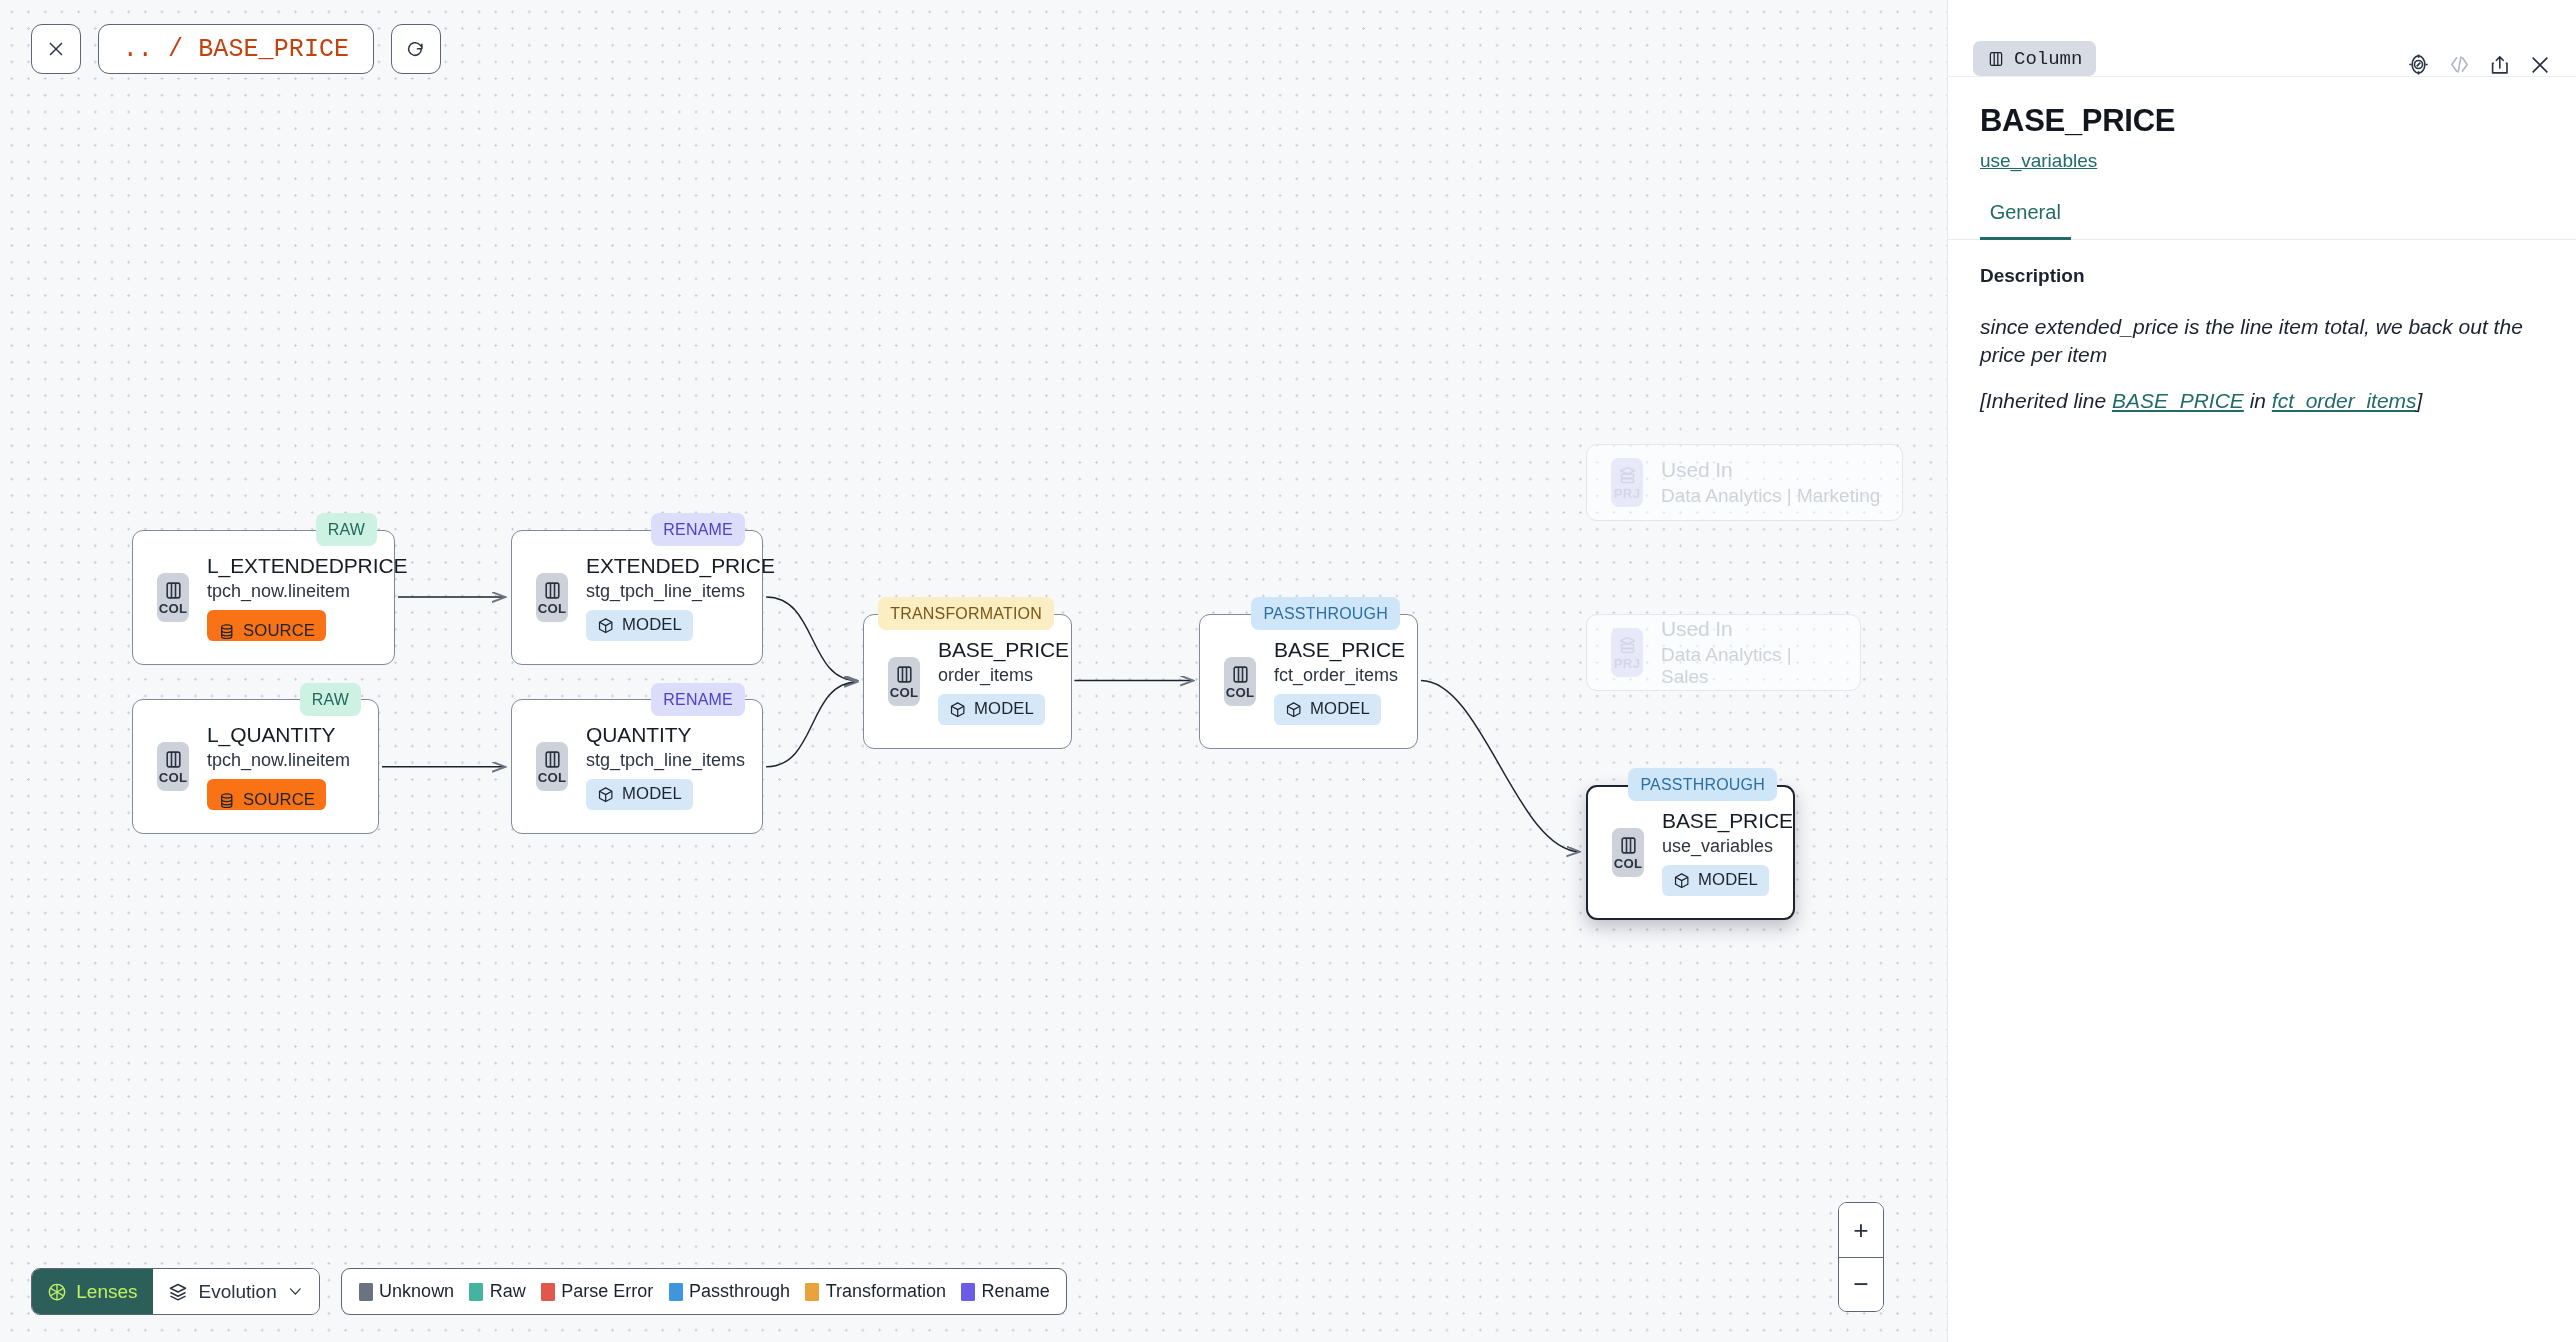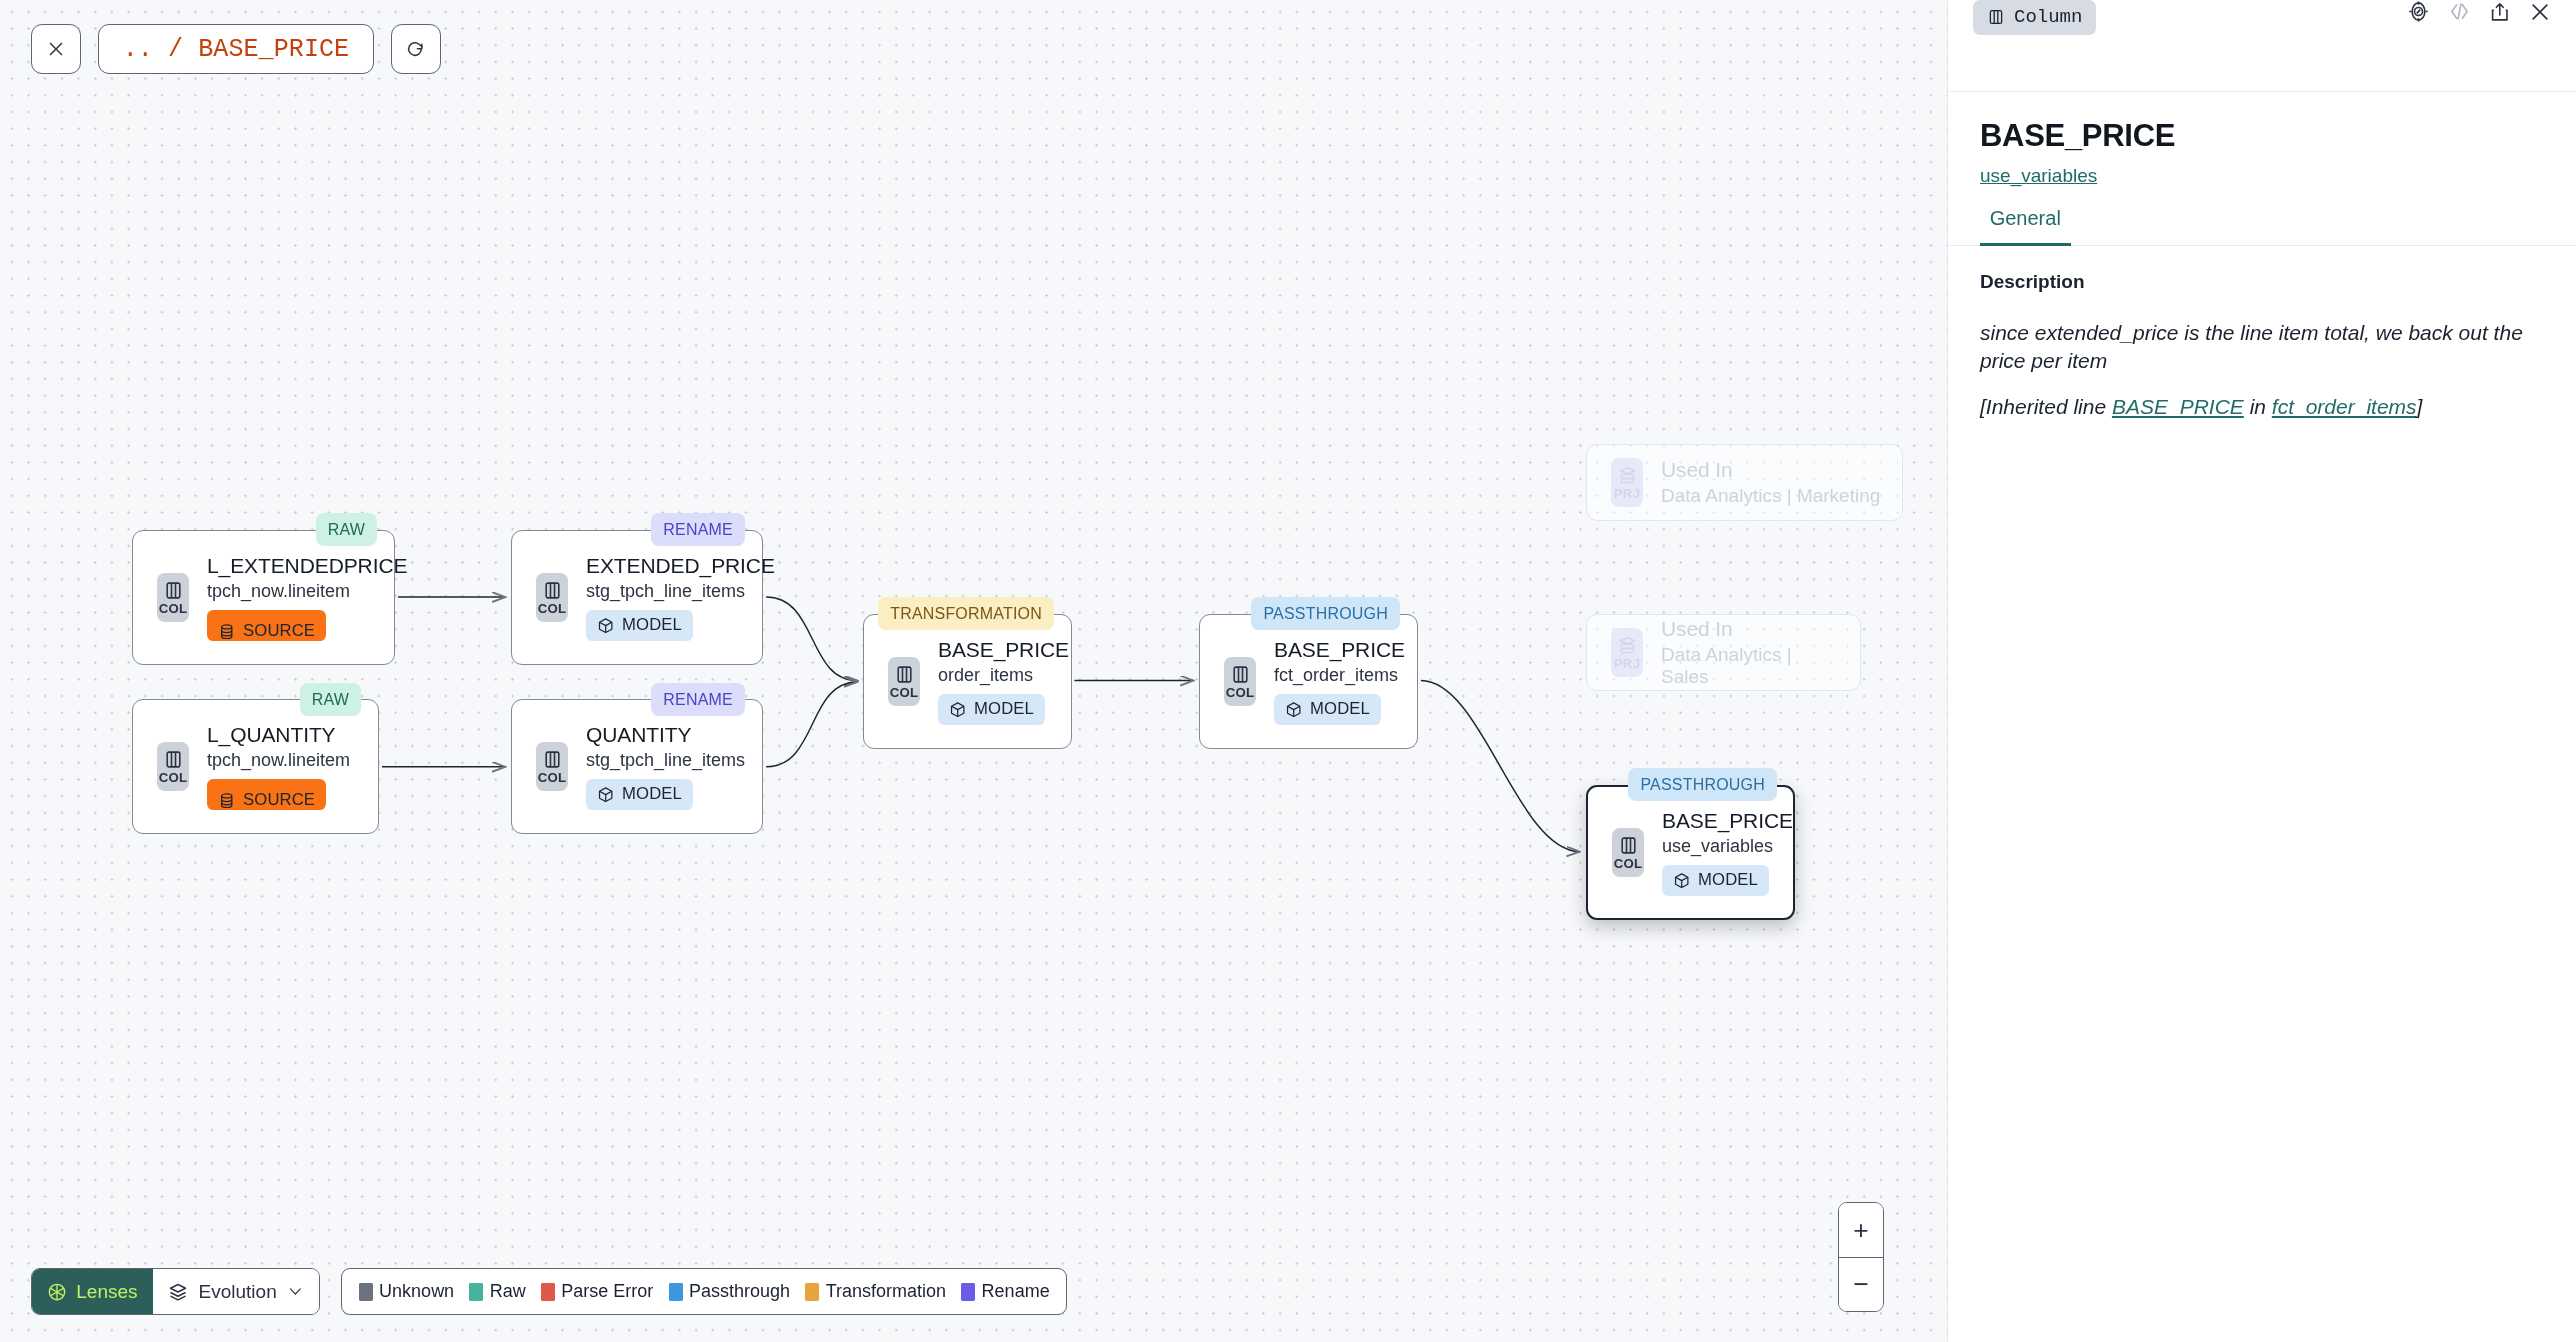--- a/index.html
+++ b/index.html
@@ -112,37 +112,37 @@
   .legend-item { display: flex; align-items: center; gap: 6.3px; font-size: 18px; color: #1b2230; white-space: nowrap; }
   .legend-sw { width: 14px; height: 18px; border-radius: 1.4px; flex: none; }
 
   
   #panel {
     width: 629px; height: 1343px; background: #fff;
     border-left: 1.1px solid #e3e6ec; flex: none;
     display: flex; flex-direction: column;
   }
   .p-head {
-    height: 92px; flex: none; display: flex; align-items: flex-start;
+    height: 77px; flex: none; display: flex; align-items: flex-end;
     padding: 0 25px; border-bottom: 1.1px solid #eceef2;
   }
   .p-type {
     display: inline-flex; align-items: center; gap: 9px;
     background: #d7dbe3; border-radius: 7px; padding: 6.3px 14px;
     font-family: "Liberation Mono", monospace; font-size: 19px; color: #1c2330;
   }
   .p-head-actions { margin-left: auto; display: flex; align-items: center; gap: 18px; color: #2b3342; }
   .p-head-actions .ic { cursor: pointer; display: flex; }
   .p-head-actions .ic.dim { color: #aeb6c3; }
 
   .p-title-wrap { padding: 26.4px 32px 0 32px; }
   .p-title { font-size: 31px; font-weight: 700; color: #12161e; letter-spacing: -0.3px; }
   .p-link { display: inline-block; margin-top: 11px; font-size: 19px; color: #206b68; text-decoration: underline; cursor: pointer; }
 
-  .p-tabs { margin-top: 20px; padding: 0 32px; border-bottom: 1.1px solid #e7eaef; display: flex; }
+  .p-tabs { margin-top: 29px; padding: 0 32px; border-bottom: 1.1px solid #e7eaef; display: flex; }
   .p-tab {
     padding: 0 9.7px 12.5px 9.7px; font-size: 20px; color: #206b68;
     border-bottom: 3.5px solid #206b68; cursor: pointer; margin-bottom: -1.4px;
   }
 
   .p-section { padding: 25px 32px 0 32px; }
   .p-section-h { font-size: 19px; font-weight: 700; color: #1b2230; }
   .p-desc { margin-top: 26px; font-size: 21px; line-height: 1.38; color: #1b2230; font-style: italic; }
   .p-desc-note { margin-top: 16.7px; font-size: 21px; line-height: 1.38; color: #1b2230; font-style: italic; }
   .p-desc-note a { color: #206b68; text-decoration: underline; cursor: pointer; }

